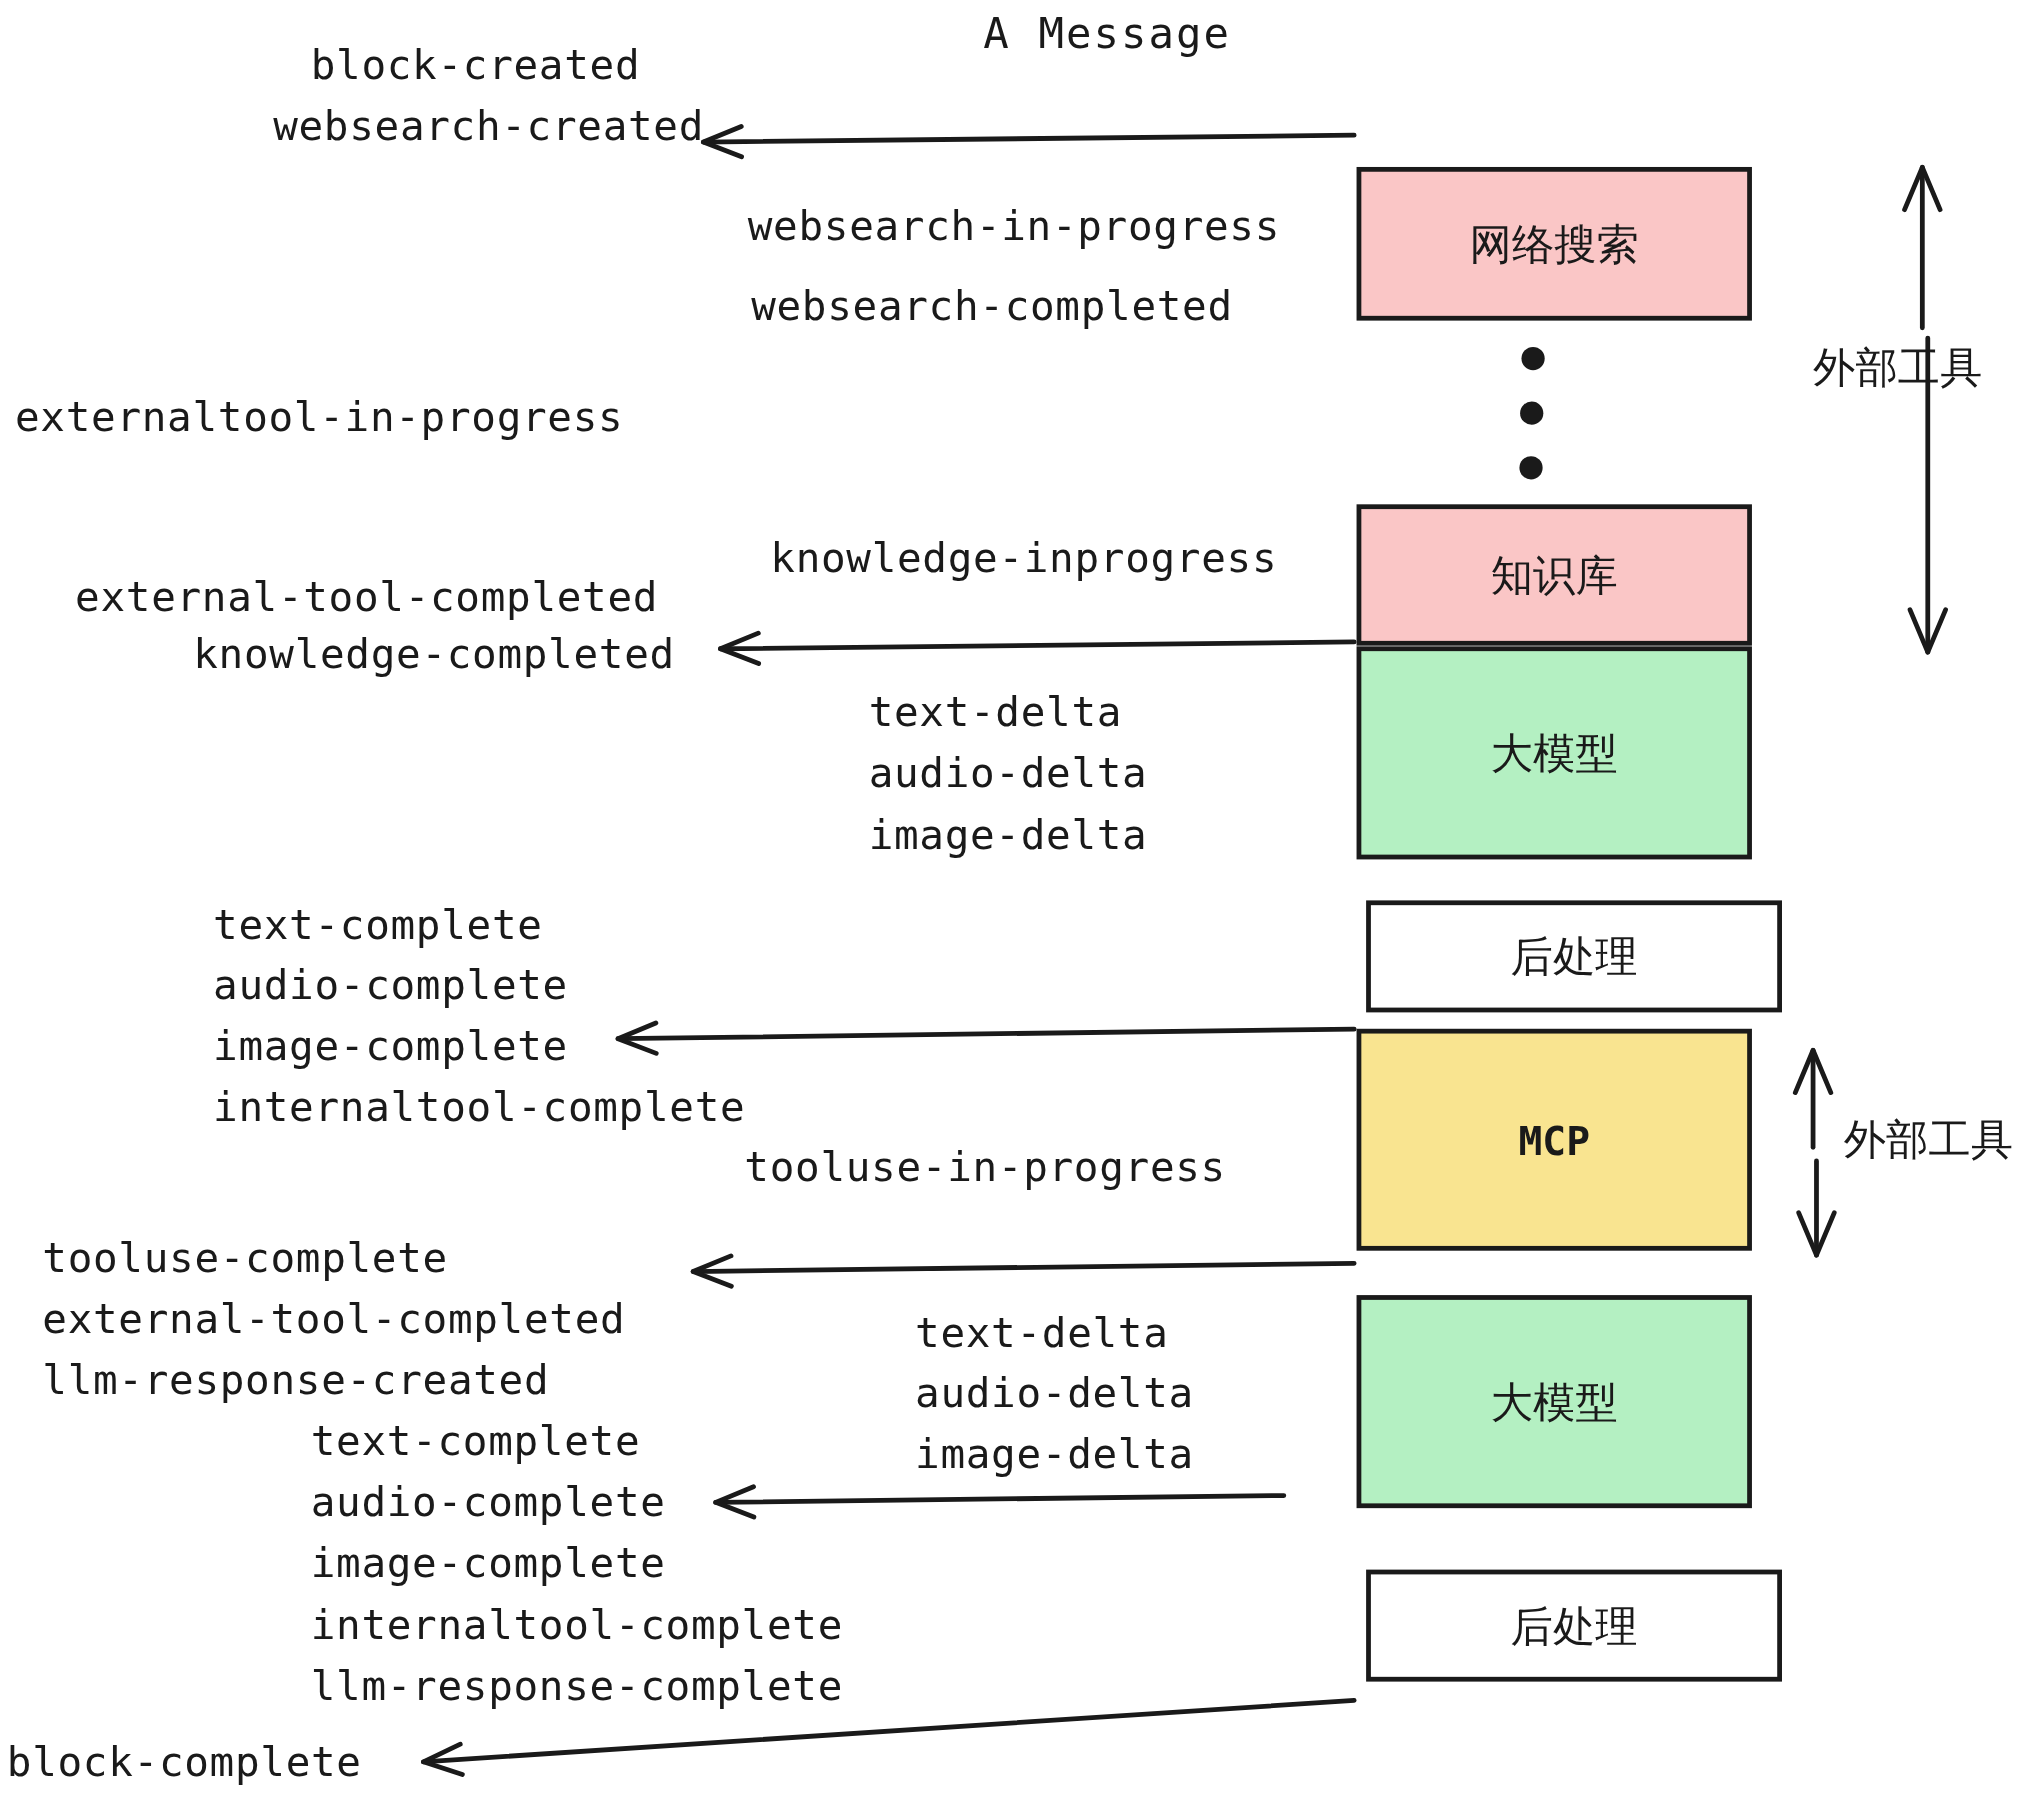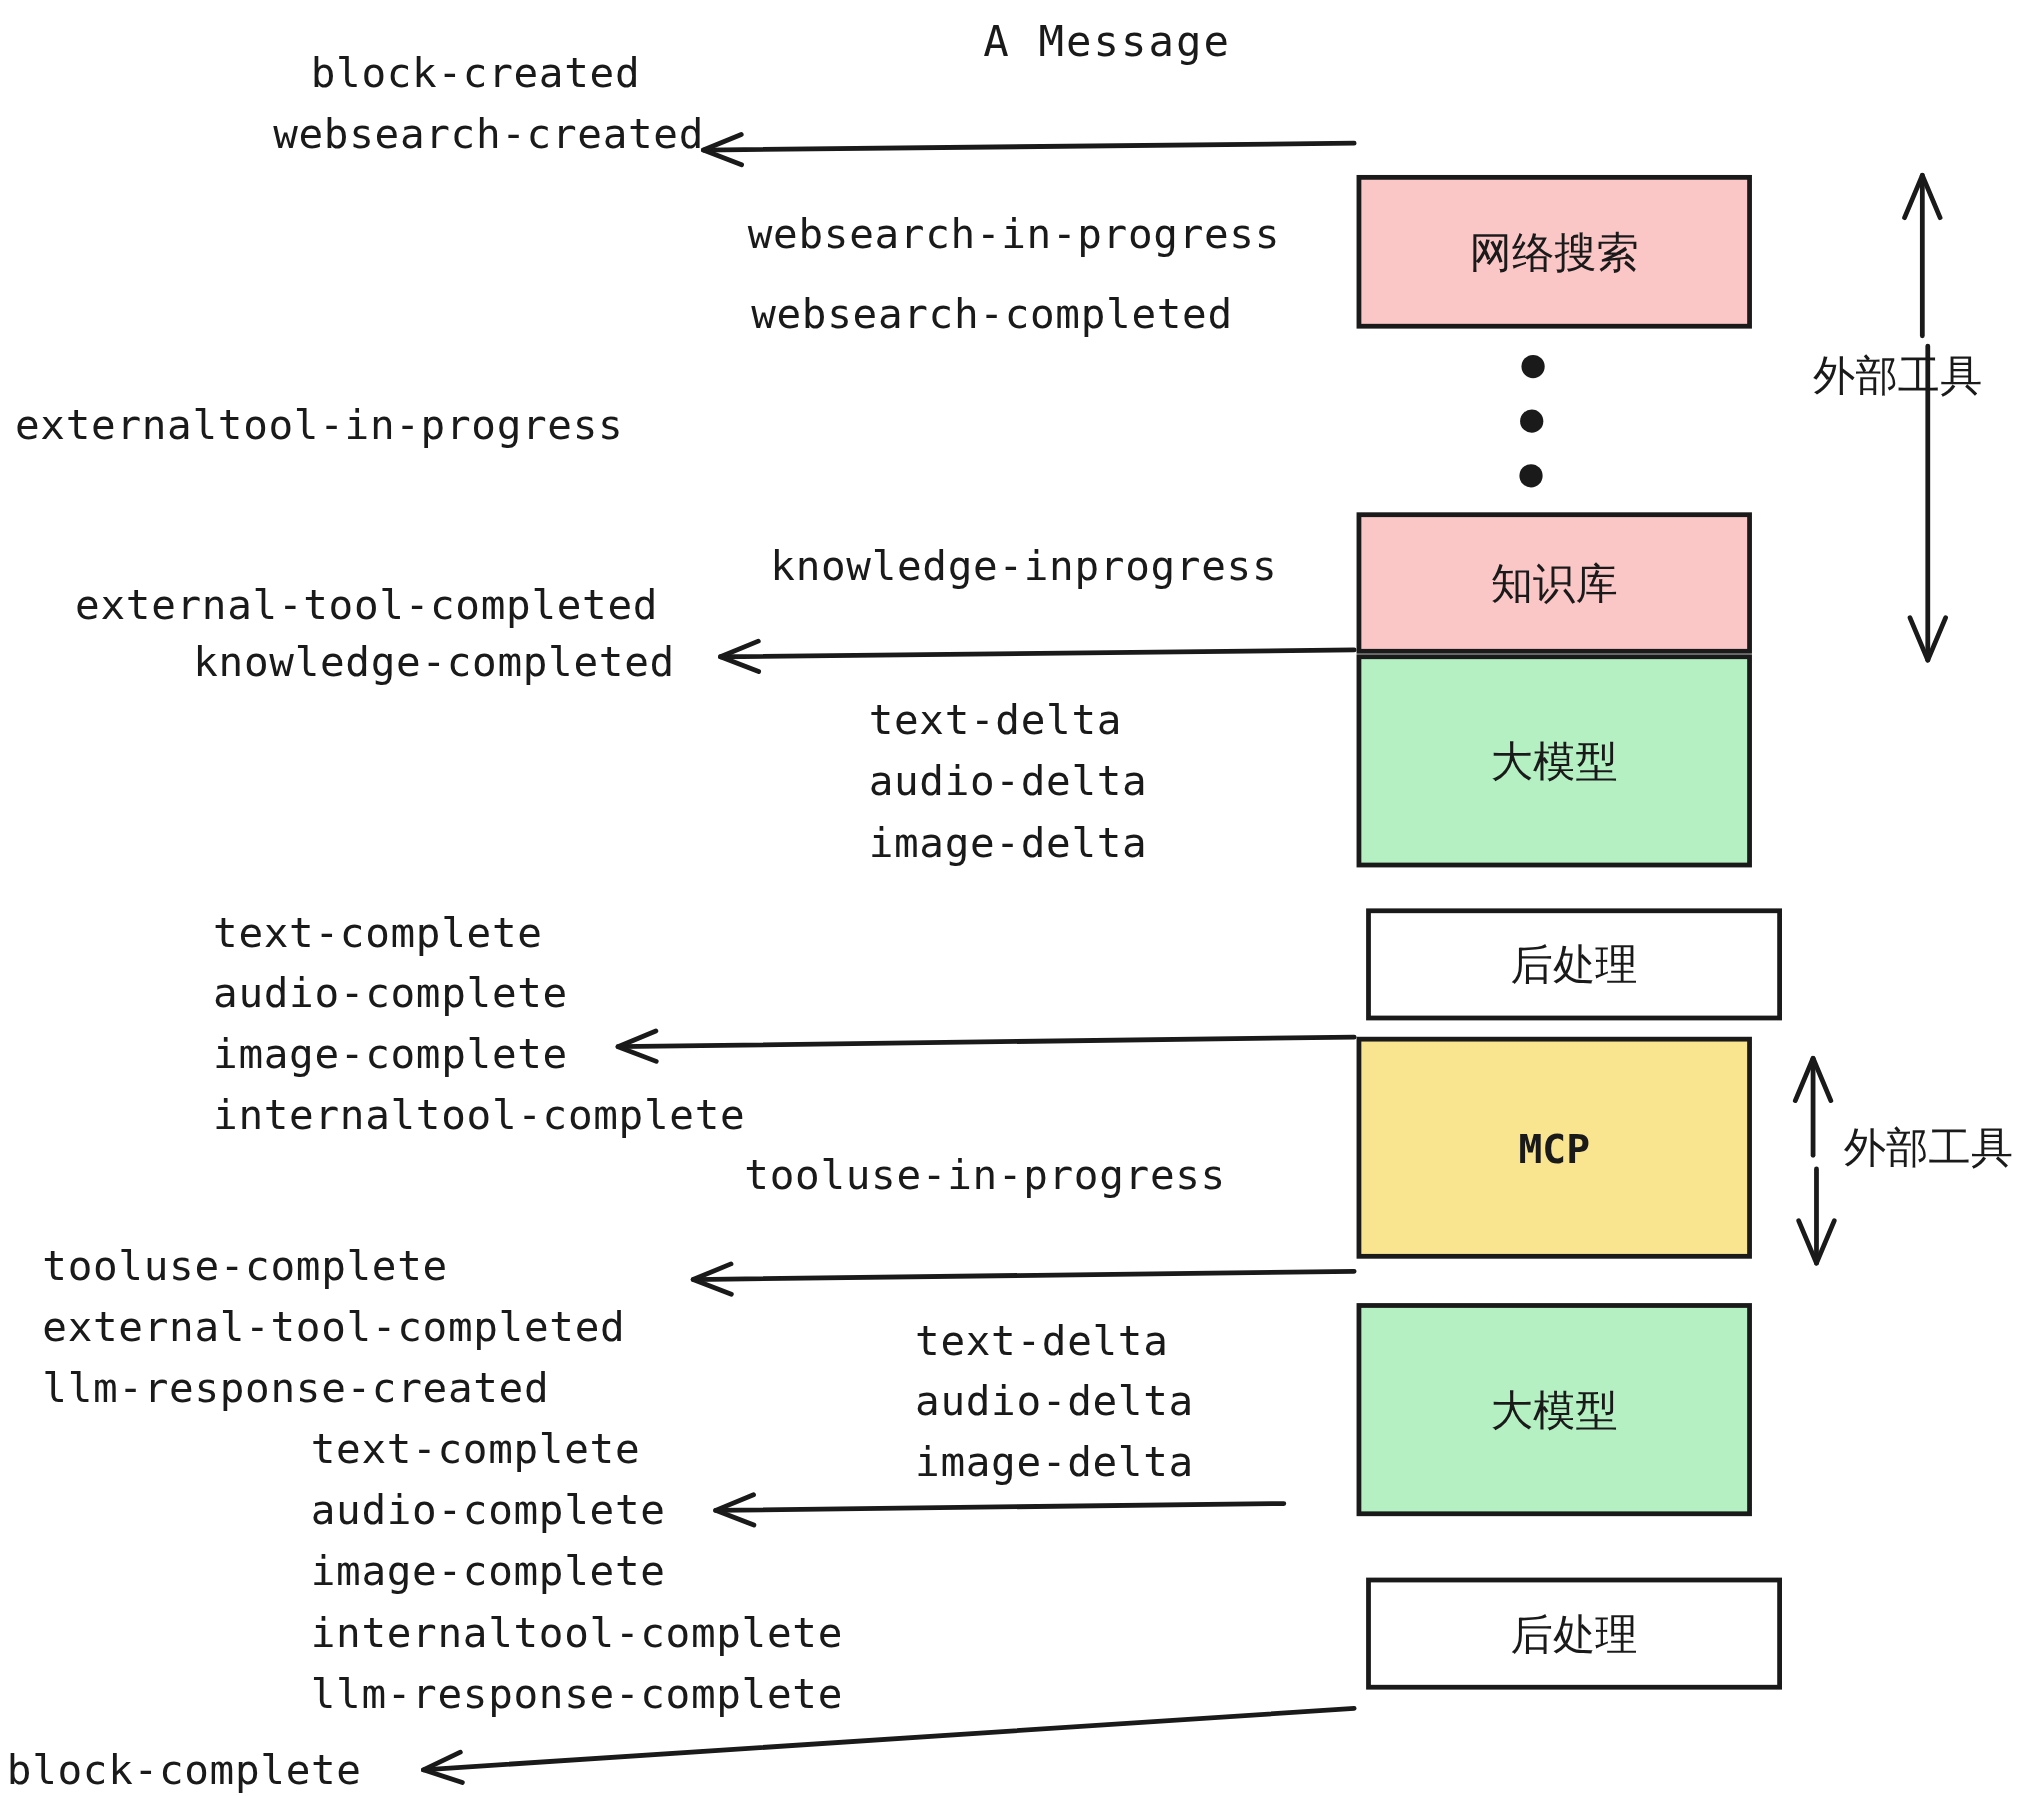--- a/index.html
+++ b/index.html
@@ -1,21 +1,21 @@
 <!DOCTYPE html>
 <html style="font-size:11px"><head>
 <meta charset="utf-8">
 <style>
   html,body{margin:0;padding:0;background:#ffffff;}
   body{
     width:2035px;height:1796px;overflow:hidden;
     font-family:"DejaVu Sans Mono","Liberation Mono",monospace;
     background:#ffffff;
   }
-  #stage{position:relative;width:2035px;height:1784px;background:#fff;margin-top:8px;}
+  #stage{position:relative;width:2035px;height:1784px;background:#fff;}
   svg#canvas{position:absolute;left:0;top:0;width:2035px;height:1796px;}
 
   .evt{
     font-family:"DejaVu Sans Mono","Liberation Mono",monospace;
     font-size:60px;
     fill:#1a1a1a;
     letter-spacing:1px;
   }
   .title{
     font-family:"DejaVu Sans Mono","Liberation Mono",monospace;

